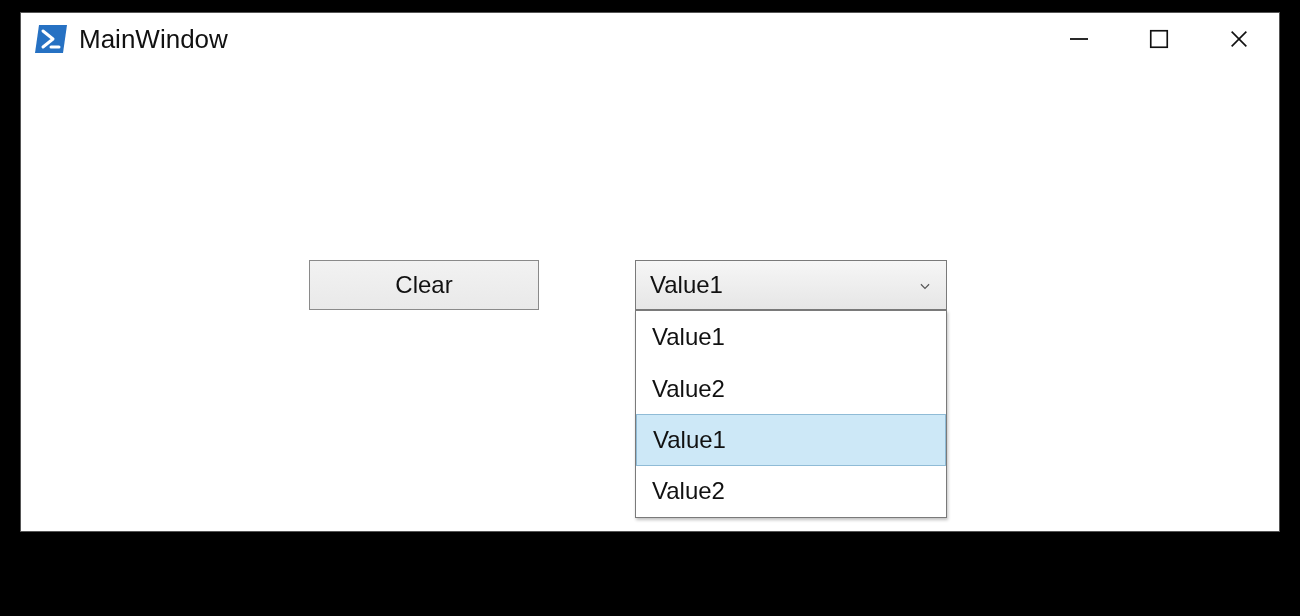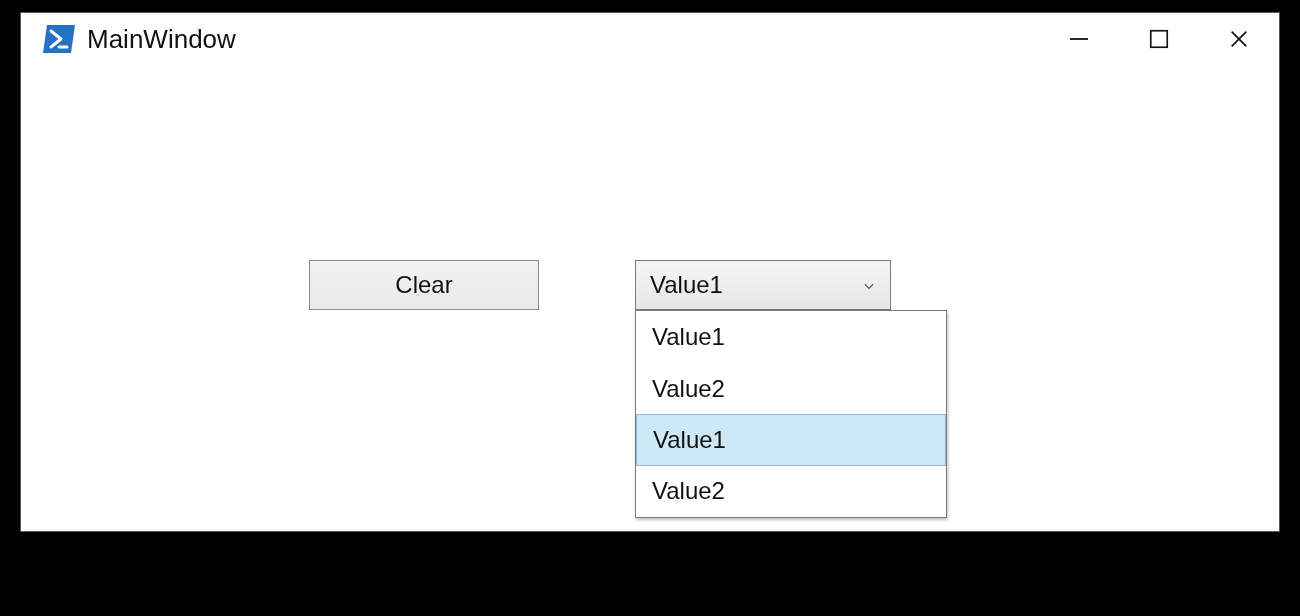--- a/index.html
+++ b/index.html
@@ -18,21 +18,21 @@
       width: 1260px;
       height: 520px;
       background: #fff;
       border: 1px solid #555;
       box-shadow: 0 0 0 1px rgba(0,0,0,0.05);
     }
     .titlebar {
       height: 52px;
       display: flex;
       align-items: center;
-      padding-left: 22px;
+      padding-left: 14px;
       background: #fff;
     }
     .app-icon {
       width: 32px;
       height: 32px;
       margin-right: 12px;
       flex-shrink: 0;
     }
     .title {
       font-size: 26px;
@@ -71,21 +71,21 @@
       color: #111;
       display: flex;
       align-items: center;
       justify-content: center;
       cursor: default;
     }
     .combo-wrap {
       position: absolute;
       left: 614px;
       top: 195px;
-      width: 256px;
+      width: 312px;
     }
     .combo {
       height: 50px;
       background: linear-gradient(#f6f6f6, #e6e6e6);
       border: 1px solid #7a7a7a;
       display: flex;
       align-items: center;
       padding: 0 14px;
       font-size: 24px;
       color: #111;

